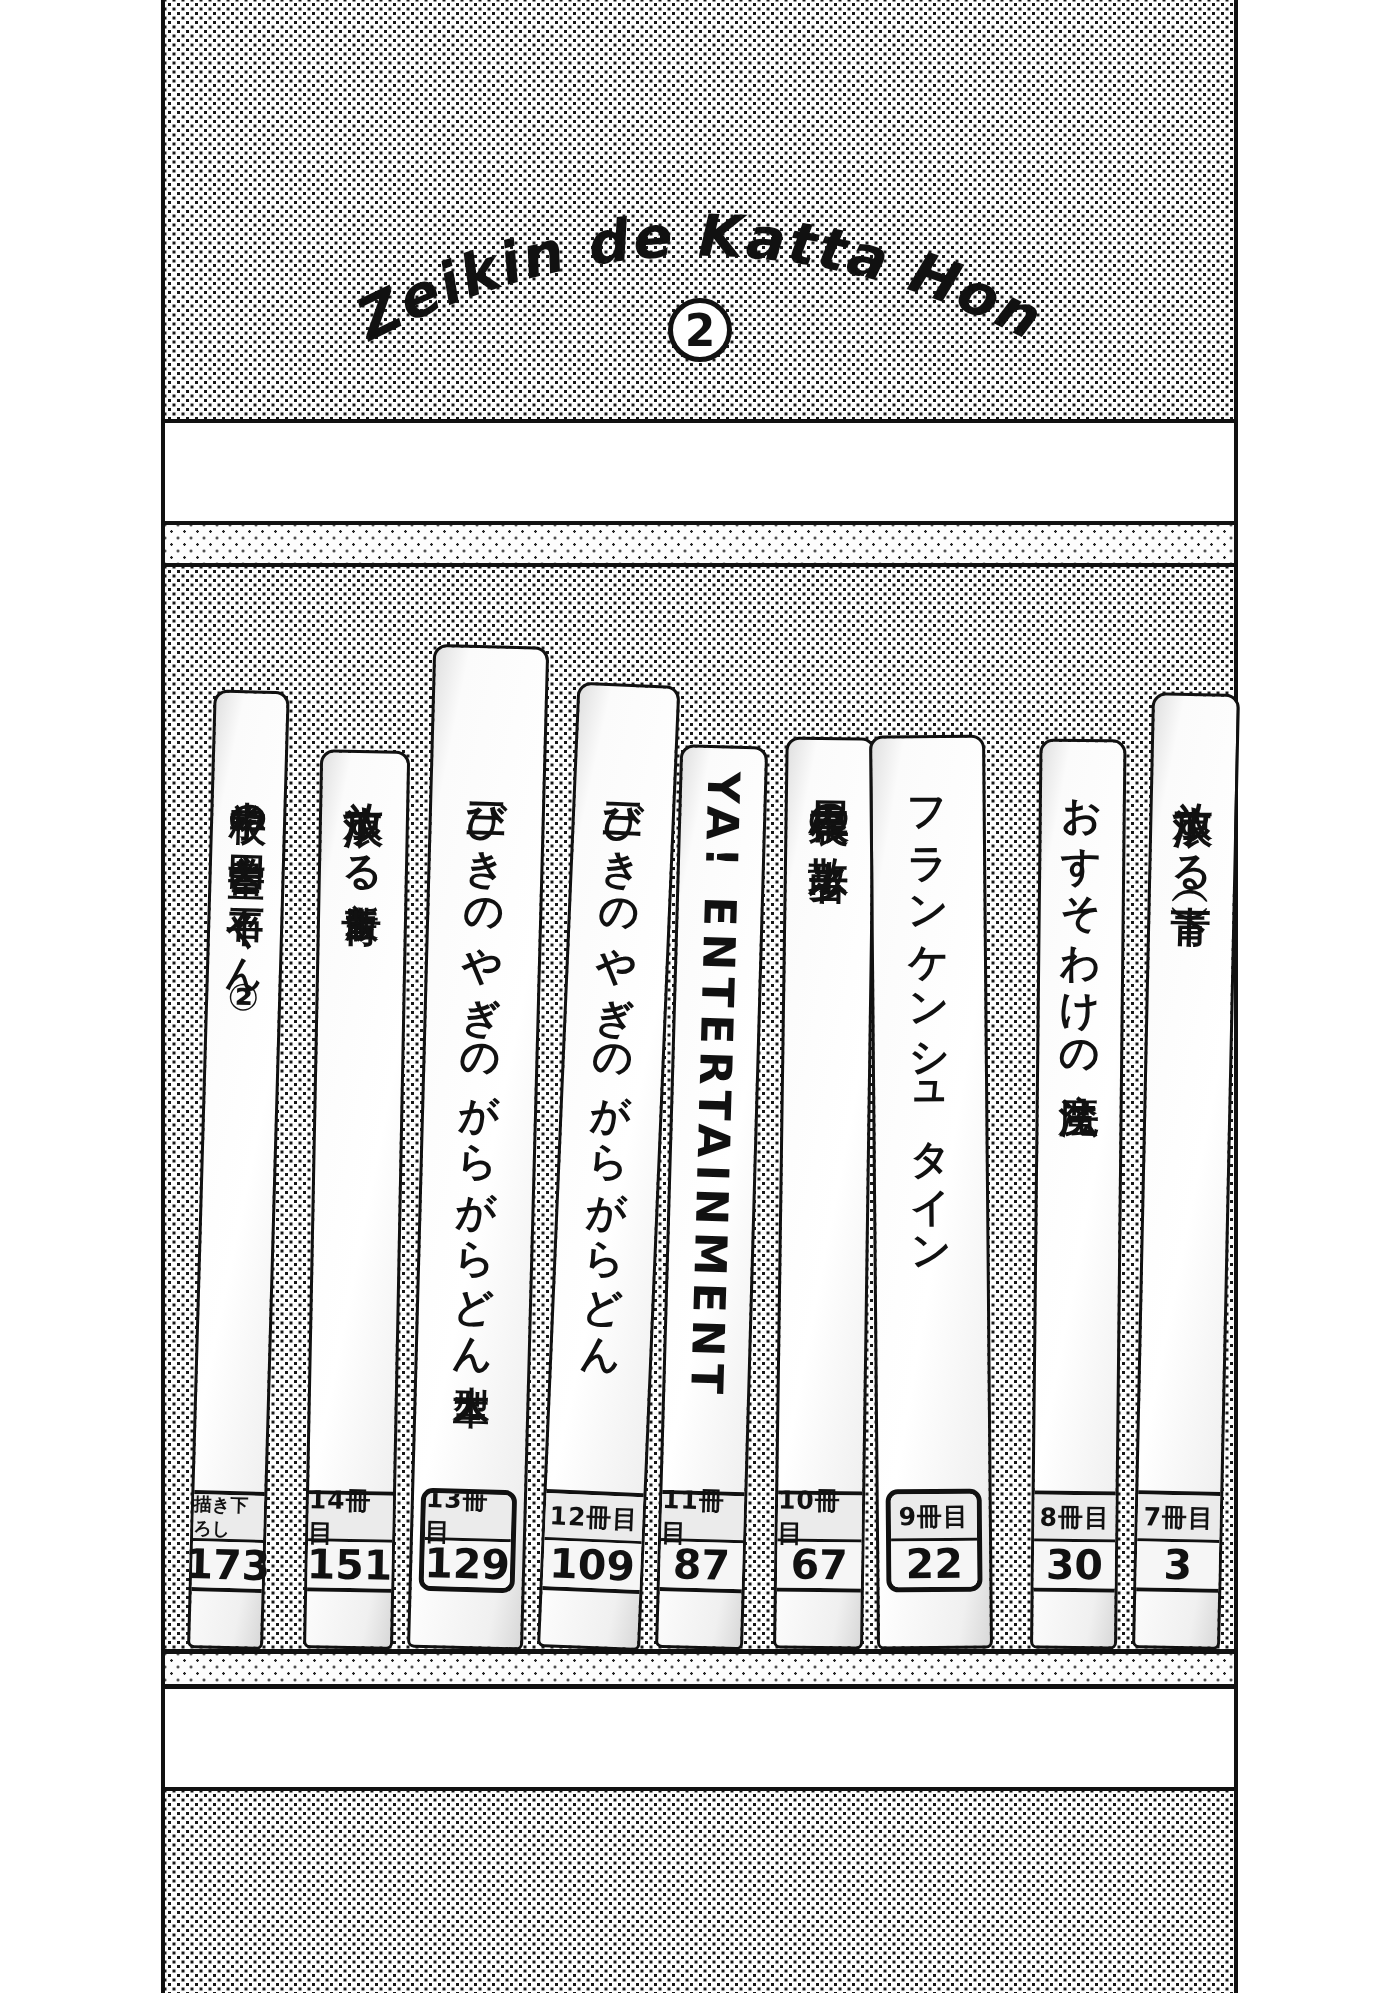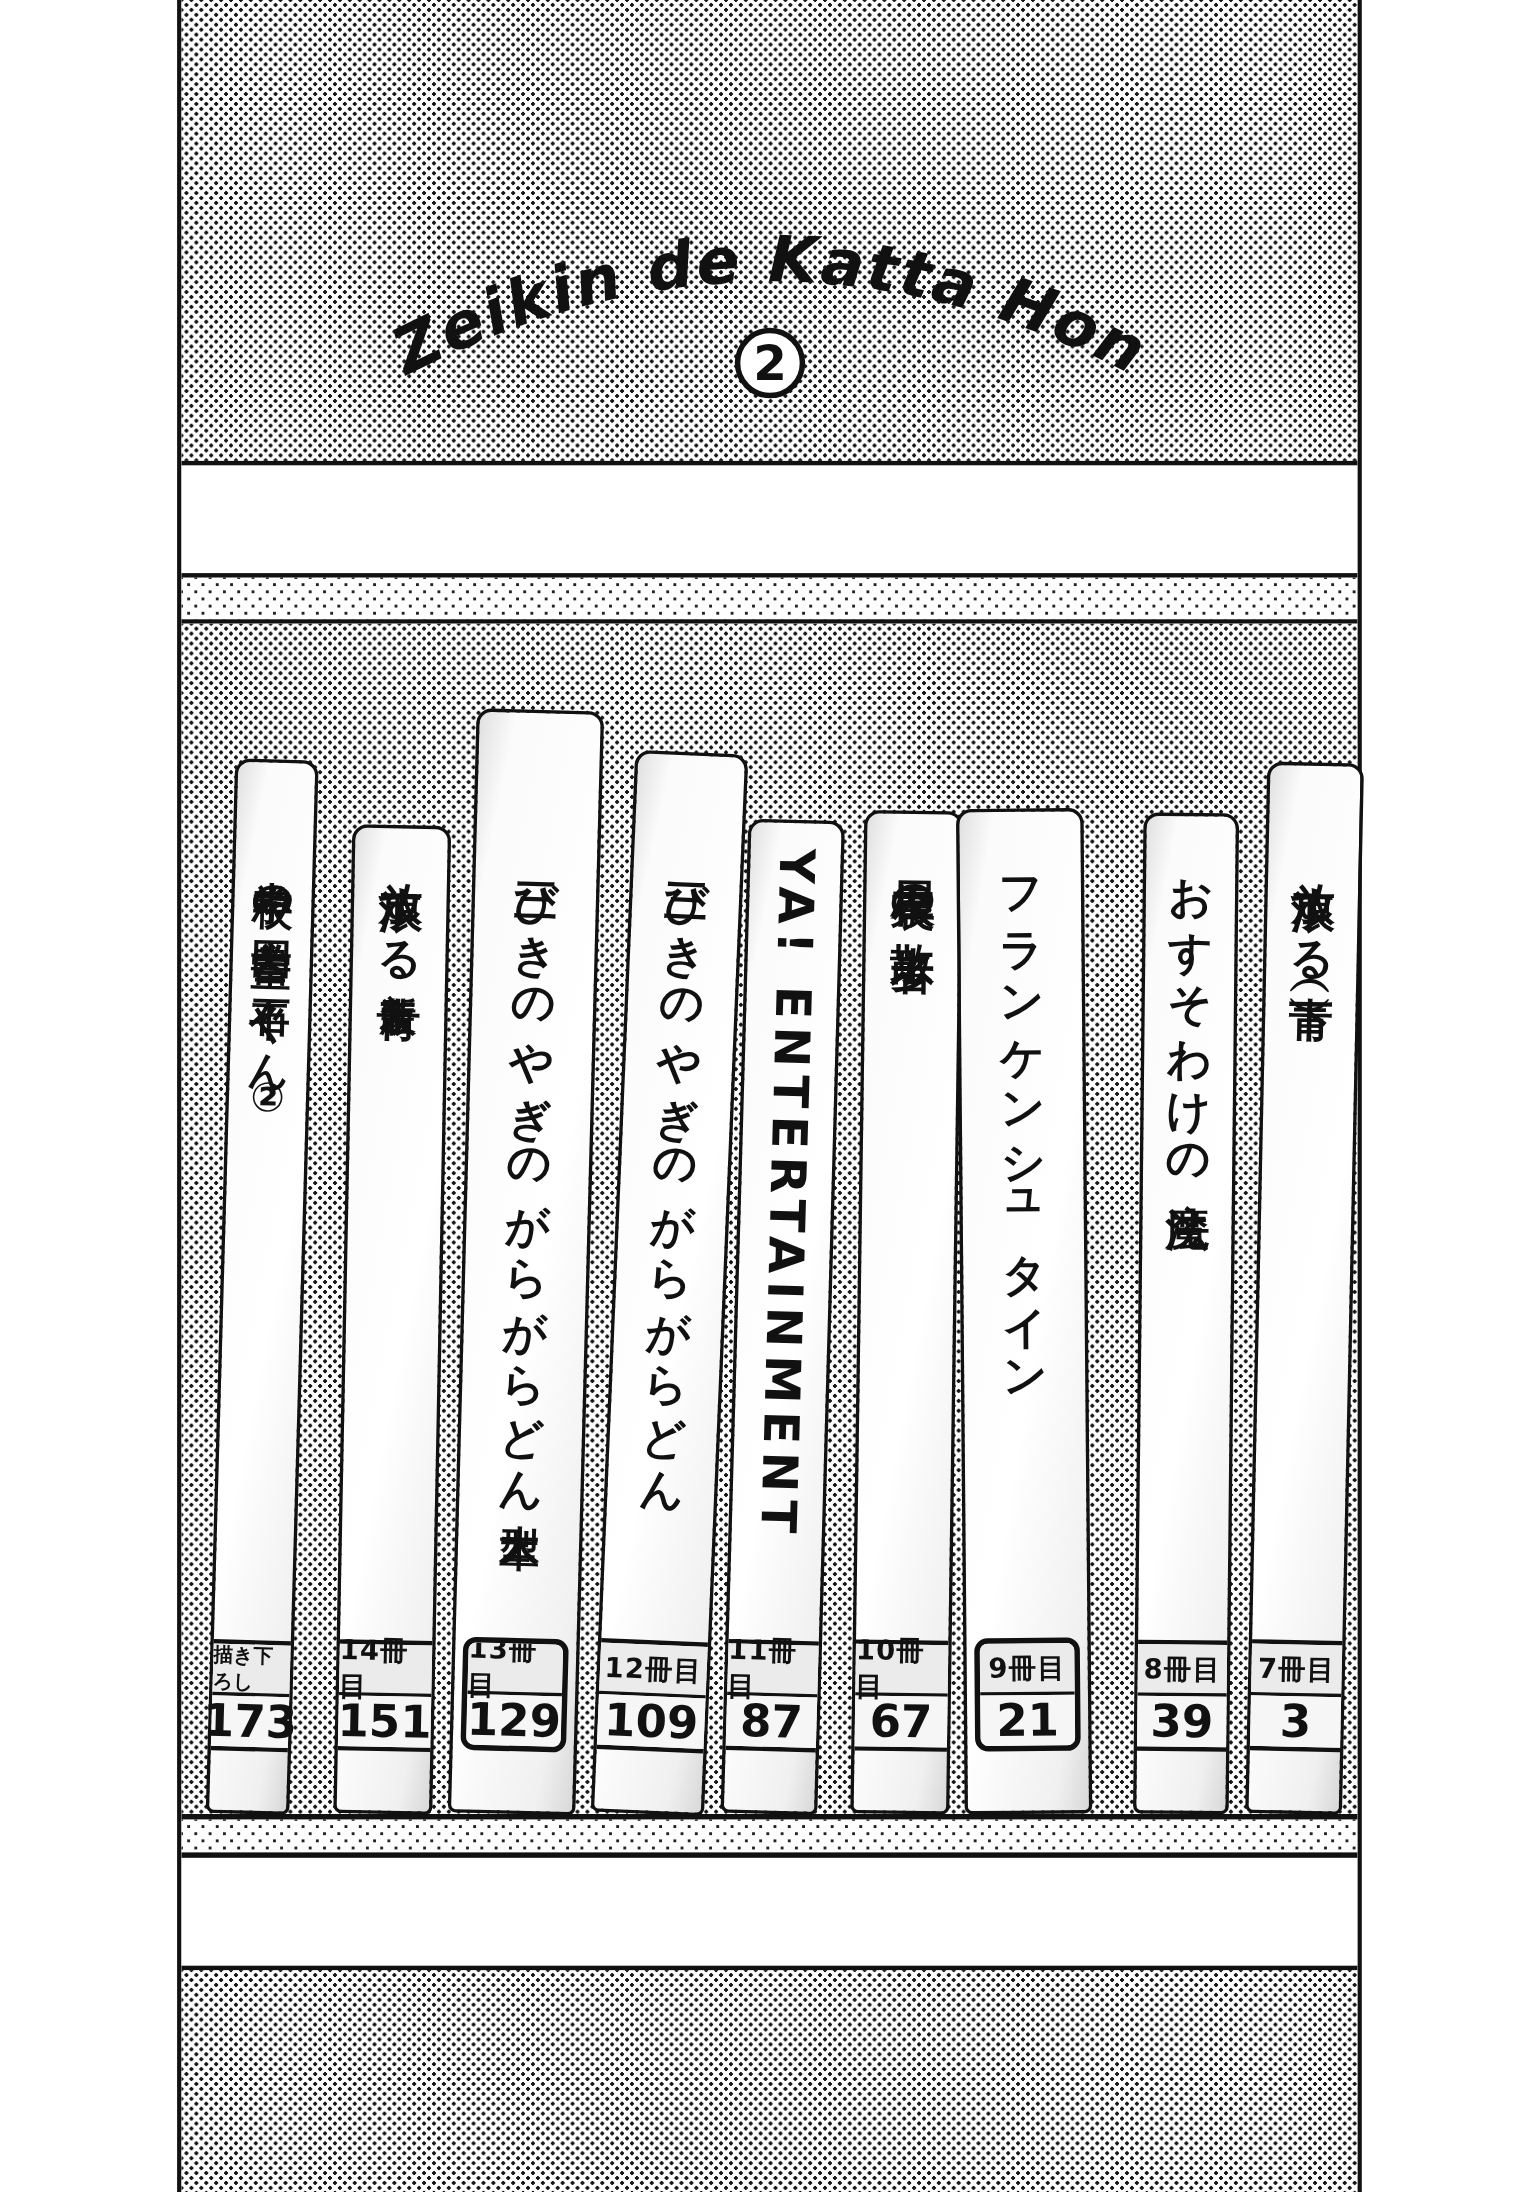--- a/index.html
+++ b/index.html
@@ -146,30 +146,30 @@
         <div class="vol-cell">10冊目</div>
         <div class="num-cell">67</div>
       </div>
     </div>
   </div>
         <div class="book book-7 highlight">
     <div class="spine-text"><span class="spine-title">フランケンシュタイン</span></div>
     <div class="label-block">
       <div class="label-inner">
         <div class="vol-cell">9冊目</div>
-        <div class="num-cell">21</div>
+        <div class="num-cell">22</div>
       </div>
     </div>
   </div>
         <div class="book book-8">
     <div class="spine-text"><span class="spine-title">おすそわけの魔法</span></div>
     <div class="label-block">
       <div class="label-inner">
         <div class="vol-cell">8冊目</div>
-        <div class="num-cell">39</div>
+        <div class="num-cell">30</div>
       </div>
     </div>
   </div>
         <div class="book book-9">
     <div class="spine-text"><span class="spine-title">放浪する青（下）</span></div>
     <div class="label-block">
       <div class="label-inner">
         <div class="vol-cell">7冊目</div>
         <div class="num-cell">3</div>
       </div>

